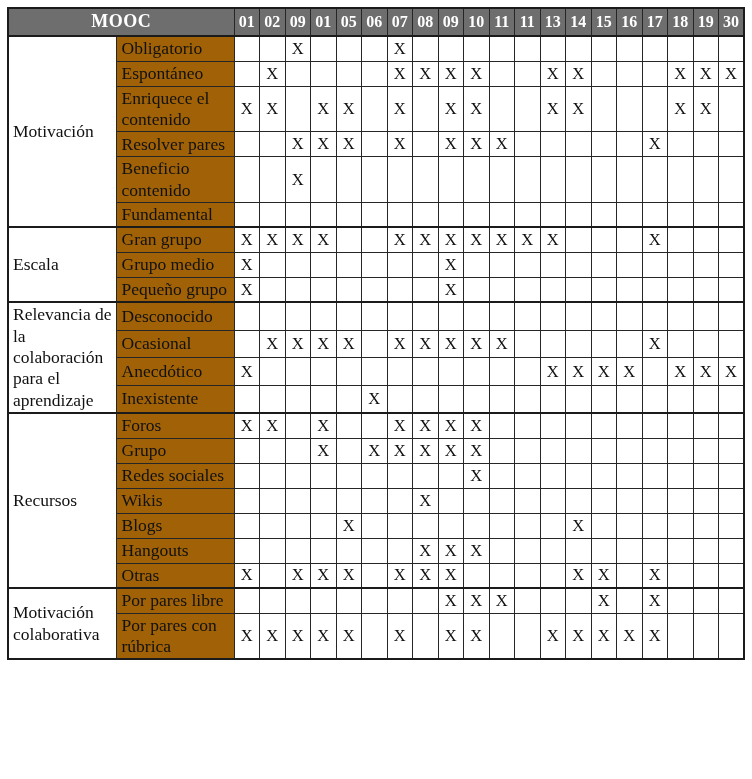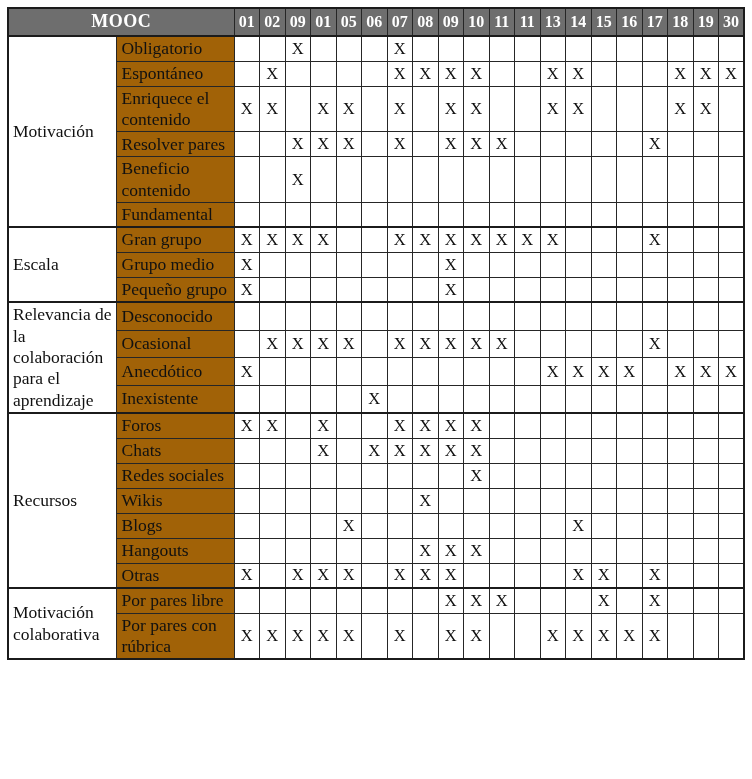--- a/index.html
+++ b/index.html
@@ -444,21 +444,21 @@
           <td class="cell"></td>
           <td class="cell"></td>
           <td class="cell"></td>
           <td class="cell"></td>
           <td class="cell"></td>
           <td class="cell"></td>
           <td class="cell"></td>
           <td class="cell"></td>
         </tr>
         <tr>
-          <td class="sub">Chats</td>
+          <td class="sub">Grupo</td>
           <td class="cell"></td>
           <td class="cell"></td>
           <td class="cell"></td>
           <td class="cell">X</td>
           <td class="cell"></td>
           <td class="cell">X</td>
           <td class="cell">X</td>
           <td class="cell">X</td>
           <td class="cell">X</td>
           <td class="cell">X</td>

